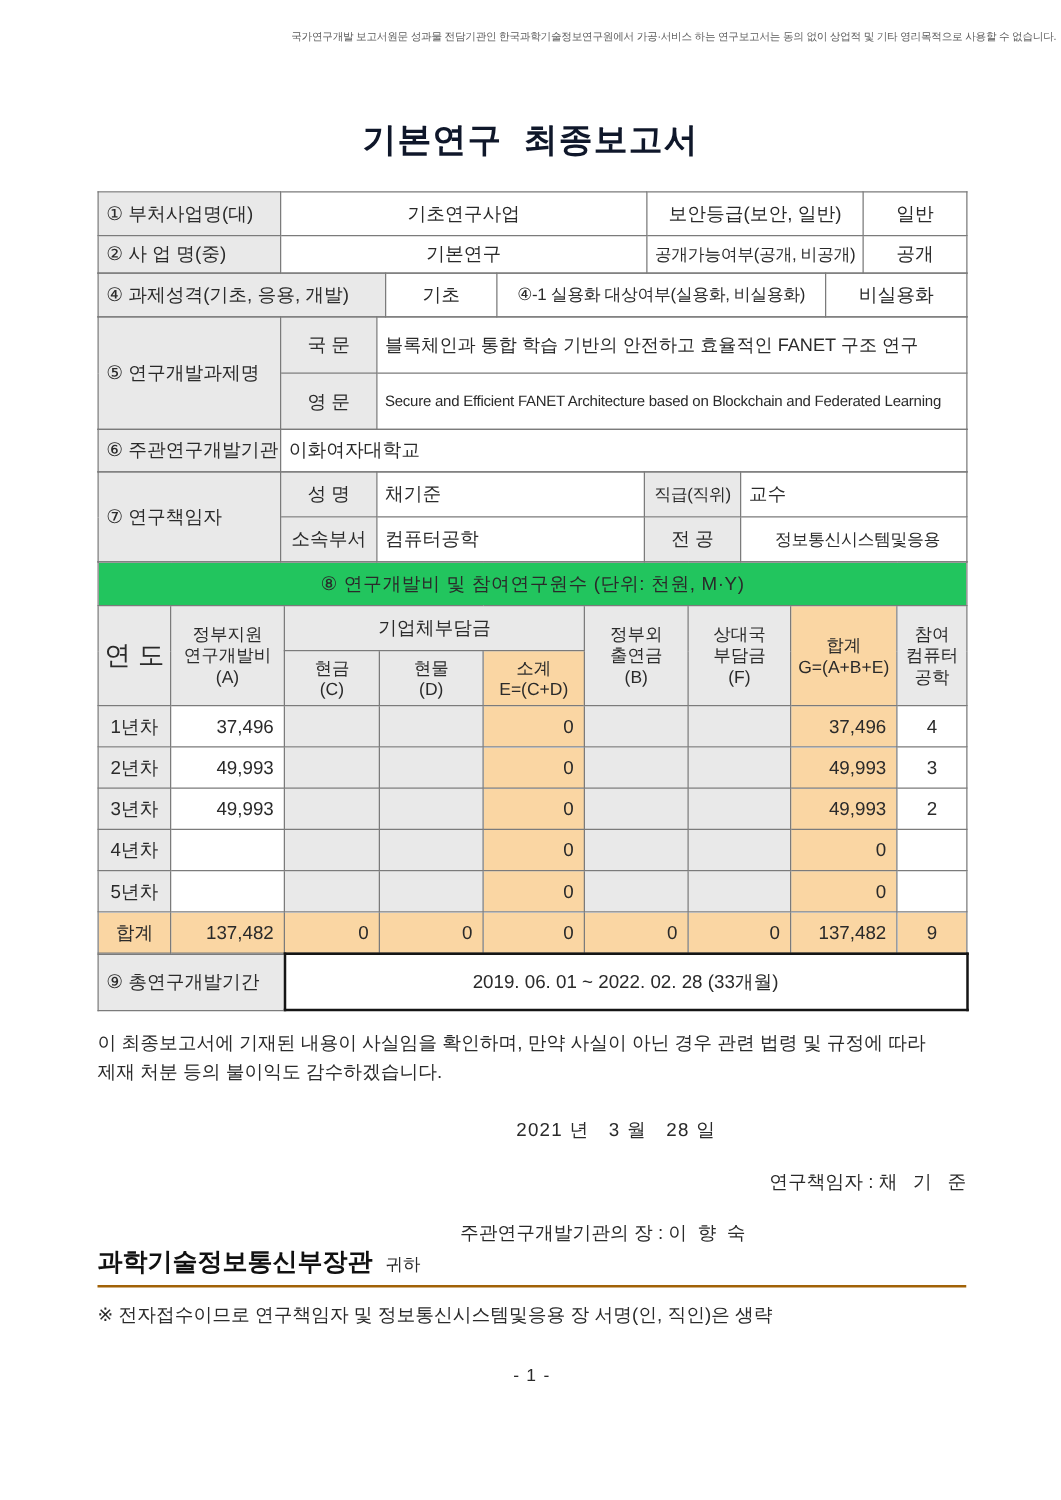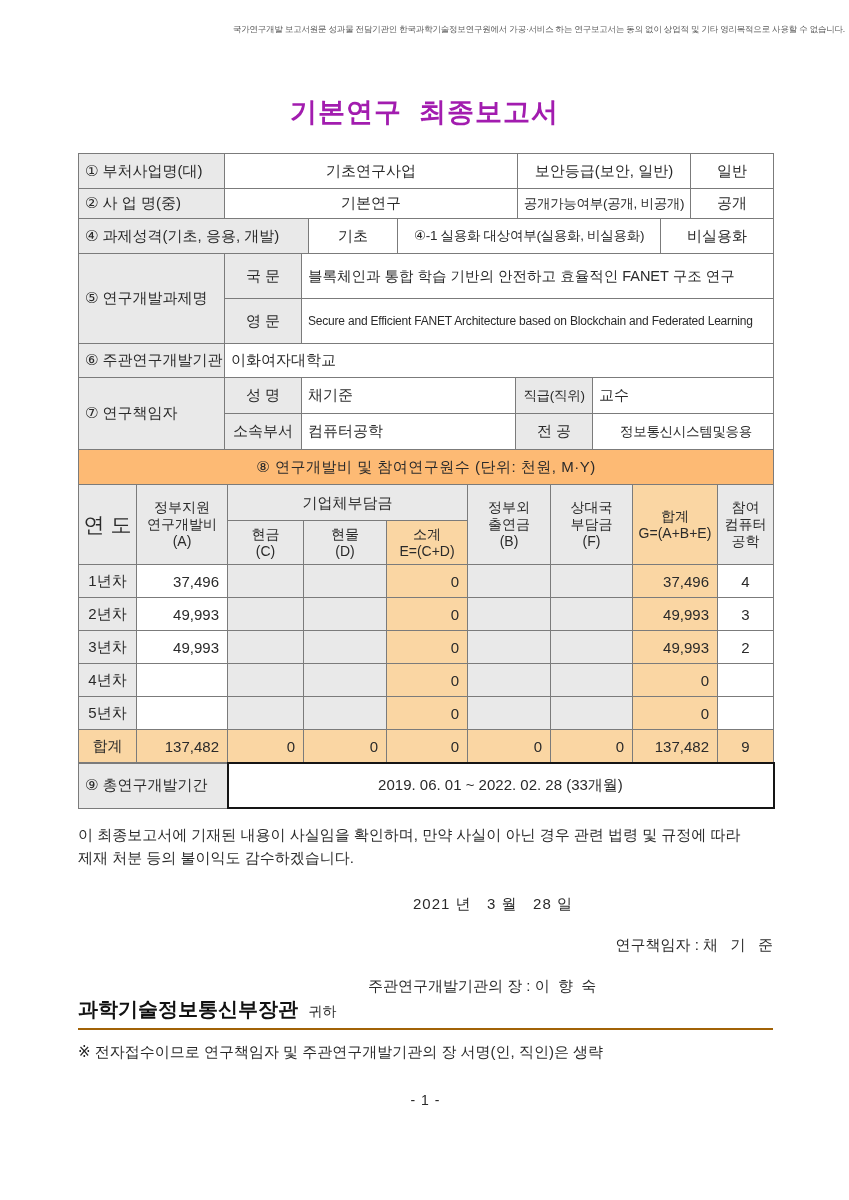--- a/index.html
+++ b/index.html
@@ -1,36 +1,36 @@
 <!DOCTYPE html>
 <html><head>
 <meta charset="utf-8">
 <style>
   html,body{margin:0;padding:0;background:#ffffff;}
   .page{position:relative;width:849px;height:1200px;background:#fff;
         font-family:"Liberation Sans","DejaVu Sans",sans-serif;color:#2a2a2a;overflow:hidden;}
   .disclaimer{position:absolute;top:24px;right:4px;font-size:8.5px;color:#5a5a5a;letter-spacing:-0.2px;white-space:pre;}
   .title{position:absolute;top:94px;left:0;width:100%;margin:0;text-align:center;
-         font-size:27px;font-weight:bold;color:#a21caf;white-space:pre;letter-spacing:1px;}
+         font-size:27px;font-weight:bold;color:#0f172a;white-space:pre;letter-spacing:1px;}
   .content{position:absolute;left:78px;top:153px;width:695px;}
   table{border-collapse:collapse;table-layout:fixed;width:695px;margin-top:-1px;}
   table.first{margin-top:0;}
   td{border:1px solid #7b7b7b;font-size:15px;padding:2px 6px;vertical-align:middle;
      overflow:hidden;white-space:nowrap;}
   .lbl{background:#e9e9e9;}
   .g{background:#e9e9e9;}
   .o{background:#fad6a3;}
   .c{text-align:center;}
   .r{text-align:right;padding-right:8px;}
   .hd{text-align:center;font-size:14px;line-height:1.2;white-space:pre-line;padding:2px 1px;}
   .fit{font-size:13.5px;letter-spacing:-0.3px;padding:2px 0;text-align:center;}
   .kor{font-size:14.5px;}
   .eng{font-size:12px;letter-spacing:-0.2px;}
   .thick{border:2px solid #151515;}
-  .sect{text-align:center;font-size:15px;background:#fdba74;letter-spacing:0.5px;}
+  .sect{text-align:center;font-size:15px;background:#22c55e;letter-spacing:0.5px;}
   .declaration{margin-top:14px;width:695px;font-size:15px;line-height:23px;
                word-break:keep-all;white-space:normal;}
   .sig{margin-top:26px;font-size:15px;}
   .sig div{white-space:pre;}
   .sig-date{margin-left:335px;letter-spacing:1px;}
   .sig-pi{margin-left:290px;margin-top:22px;text-align:right;}
   .sig-head{margin-left:290px;margin-top:22px;}
   .recipient{border-bottom:2px solid #a16207;padding-bottom:5px;width:695px;}
   .recipient .big{font-size:20px;font-weight:bold;color:#111;}
   .recipient .small{font-size:14px;margin-left:6px;}
@@ -276,18 +276,18 @@
       <div class="sig-date">2021 년   3 월   28 일</div>
       <div class="sig-pi">연구책임자 : 채   기   준</div>
       <div class="sig-head">주관연구개발기관의 장 : 이  향  숙</div>
     </div>
 
     <div class="recipient">
       <span class="big">과학기술정보통신부장관</span>
       <span class="small">귀하</span>
     </div>
 
-    <div class="note">※ 전자접수이므로 연구책임자 및 주관연구개발기관의 장 서명(인, 직인)은 생략</div>
+    <div class="note">※ 전자접수이므로 연구책임자 및 정보통신시스템및응용 장 서명(인, 직인)은 생략</div>
 
     <div class="pagenum">- 1 -</div>
 
   </div>
 </div>
 
 </body></html>

